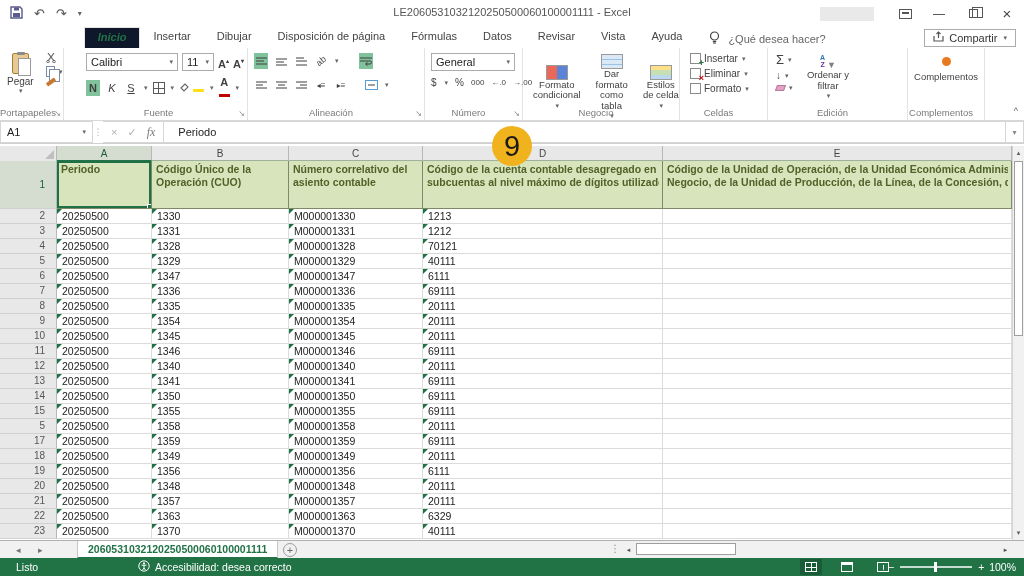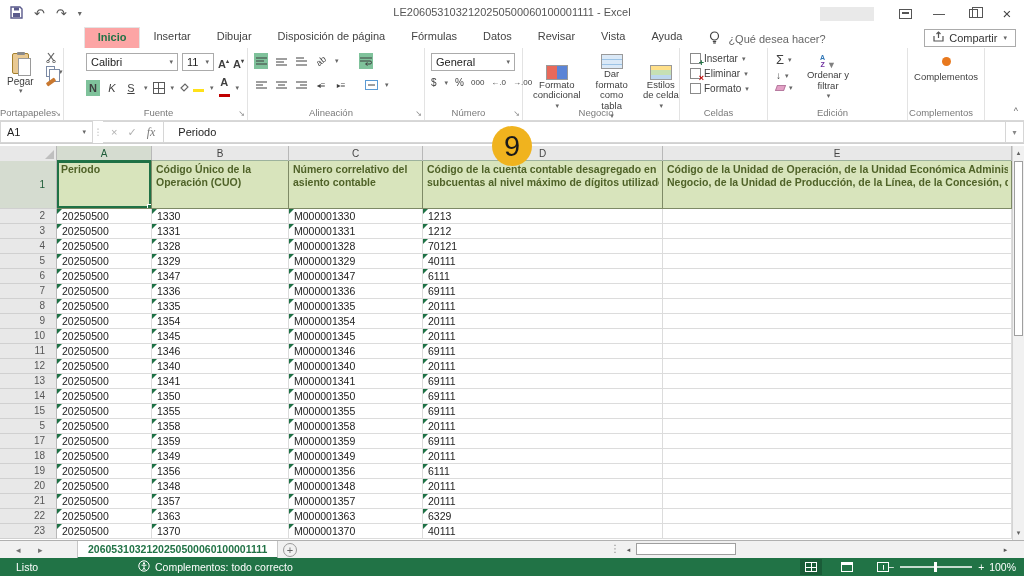--- a/index.html
+++ b/index.html
@@ -18,21 +18,21 @@
   .wbtn { width:34px; height:26px; display:flex; align-items:center; justify-content:center; color:#444; font-size:12px; }
   .ribopt { width:13px; height:10px; border:1px solid #555; position:relative; }
   .ribopt::after{ content:""; position:absolute; left:2px; top:2px; width:7px; height:2px; background:#555; }
   .restore { width:9px; height:9px; border:1px solid #555; position:relative; background:#fff; }
   .restore::before { content:""; position:absolute; left:2px; top:-3px; width:9px; height:9px; border:1px solid #555; }
 
   
   .tabsrow { position:absolute; left:0; top:27px; width:1024px; height:21px; background:#fff; display:flex; align-items:stretch; }
   .rtab { padding:3px 13px 0 13px; font-size:11px; color:#444; white-space:nowrap; }
   .rtab.file { background:#8b5cf6; color:#fff; padding:3px 16px 0 31px;margin-top:44px; }
-  .rtab.active { color:#217346; font-weight:bold; background:#fca5a5; border:1px solid #e4e4e4; border-bottom:none; }
+  .rtab.active { color:#217346; font-weight:bold; background:#0f172a; border:1px solid #e4e4e4; border-bottom:none;font-style:italic; }
   .searchbox { display:flex; align-items:center; gap:8px; margin-left:14px; color:#666; padding-top:2px; }
   .sharewrap { margin-left:auto; margin-right:8px; display:flex; align-items:center; }
   .sharebtn { display:flex; align-items:center; gap:5px; border:1px solid #ababab; background:#fff; height:18px; padding:0 8px; font-size:11px; color:#333; }
 
   
   .ribbon { position:absolute; left:0; top:48px; width:1024px; height:73px; background:#fff; border-bottom:1px solid #d8d8d8; }
   .grp { position:absolute; top:0; height:72px; border-right:1px solid #e3e3e3; }
   .grplabel { position:absolute; bottom:2px; left:0; right:10px; text-align:center; font-size:9.5px; color:#7a7a7a; white-space:nowrap; }
   .launcher { position:absolute; right:2px; bottom:2px; font-size:8px; color:#8a8a8a; }
   .row1 { position:absolute; left:0; right:0; top:5px; display:flex; align-items:center; gap:4px; padding-left:6px; }
@@ -700,21 +700,21 @@
   </div>
 
   <div class="statusbar">
     <span class="st-mode">Listo</span>
     <span class="st-acc">
       <span><svg width="12" height="12" viewBox="0 0 12 12">
             <circle cx="6" cy="6" r="5.2" fill="none" stroke="#fff" stroke-width="1"></circle>
             <circle cx="6" cy="3.4" r="1.1" fill="#fff"></circle>
             <path d="M3.5 5.2 H8.5 M6 5.2 V8 M6 8 L4.6 10 M6 8 L7.4 10" stroke="#fff" stroke-width="1" fill="none"></path>
           </svg></span>
-      <span>Complementos: todo correcto</span>
+      <span>Accesibilidad: desea correcto</span>
     </span>
     <div class="viewbtns">
       <span class="vb active">
           <span class="vico"></span>
         </span>
       <span class="vb">
           <span class="vico2"></span>
         </span>
       <span class="vb">
           <span class="vico3"></span>

